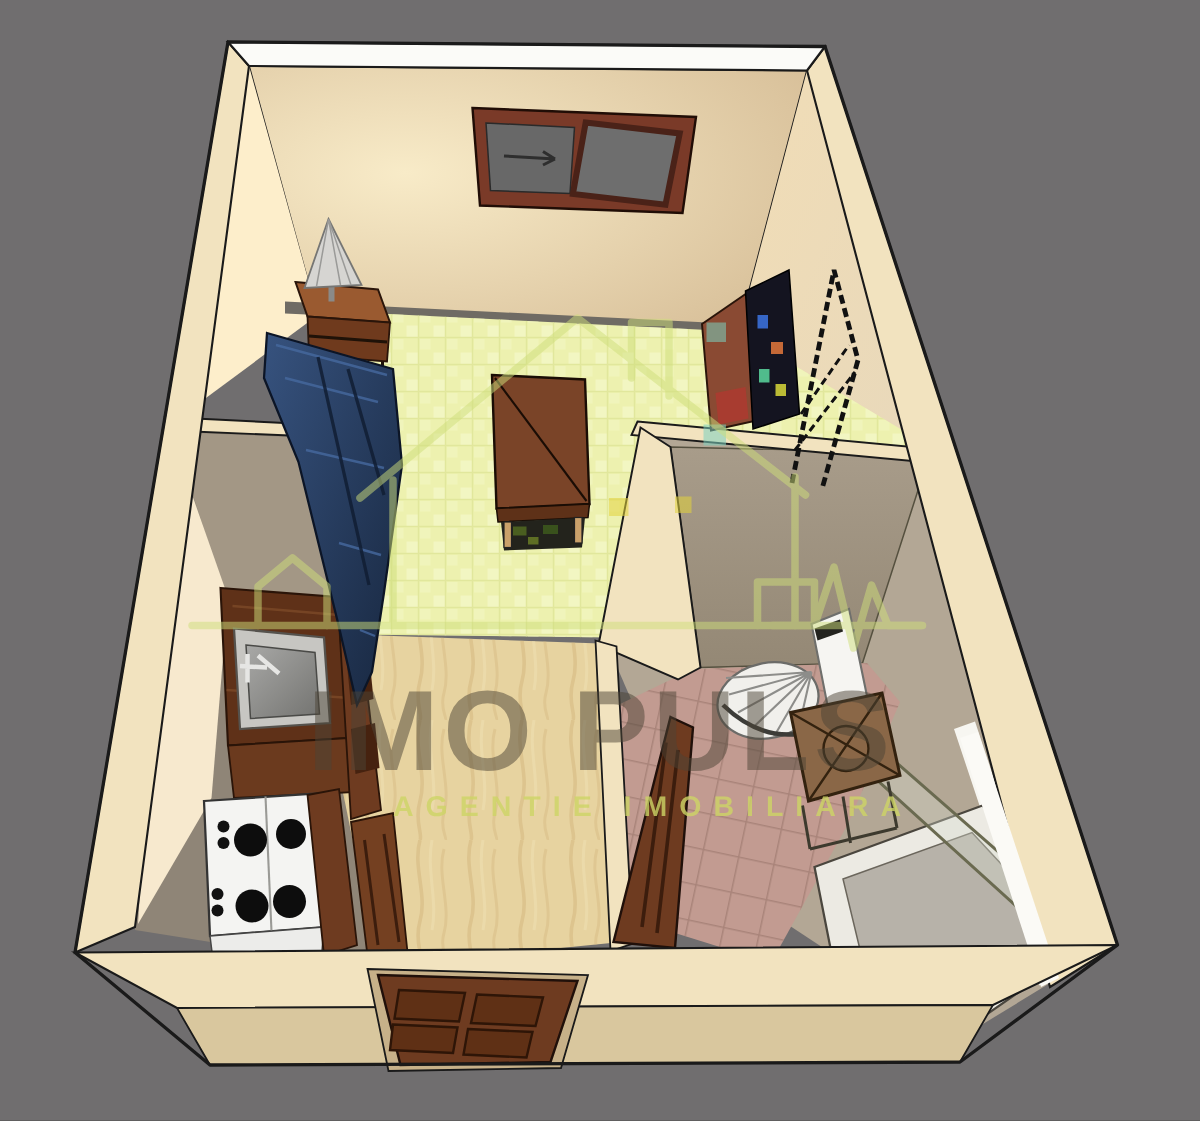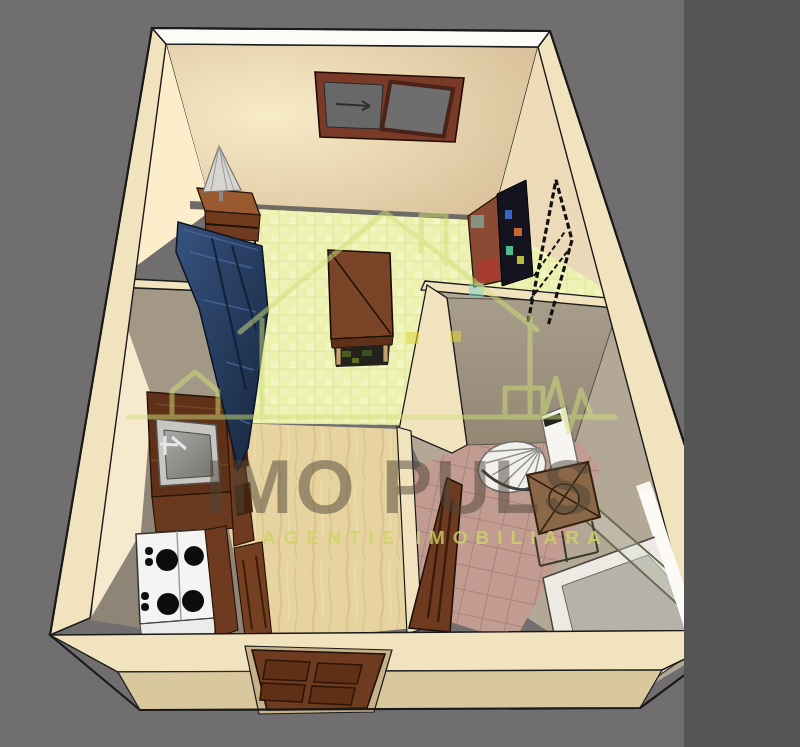--- a/index.html
+++ b/index.html
@@ -1,16 +1,16 @@
 <!DOCTYPE html>
 <html><head>
 <meta charset="utf-8">
 <style>
   html,body{margin:0;padding:0;background:#555;}
-  .stage{width:684px;height:747px;position:relative;overflow:hidden;font-family:"Liberation Sans",sans-serif;}
+  .stage{width:800px;height:747px;position:relative;overflow:hidden;font-family:"Liberation Sans",sans-serif;}
   svg{display:block;}
   .wm-title{font-family:"Liberation Sans",sans-serif;font-weight:bold;font-size:76px;letter-spacing:3px;fill-opacity:.5;}
   .wm-sub{font-family:"Liberation Sans",sans-serif;font-weight:bold;font-size:19px;letter-spacing:8px;fill-opacity:.8;}
   .edge{fill:none;stroke-linejoin:round;}
 </style>
 </head>
 <body>
 
 <div class="stage">
 <svg width="800" height="747" viewBox="0 0 800 747">

